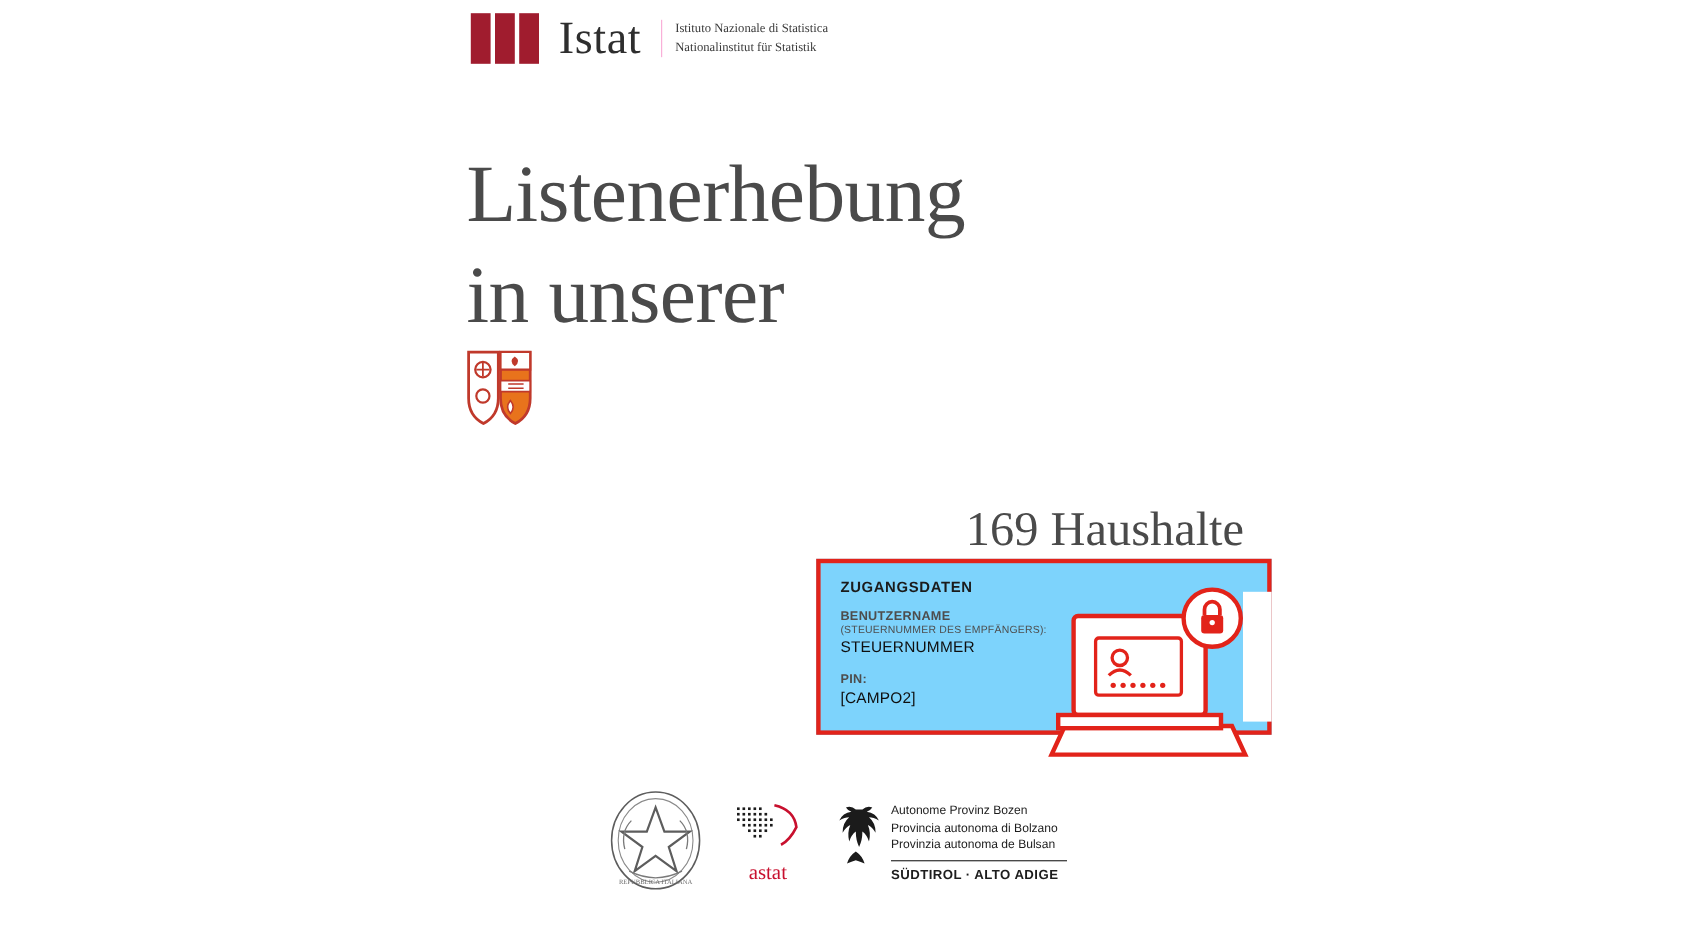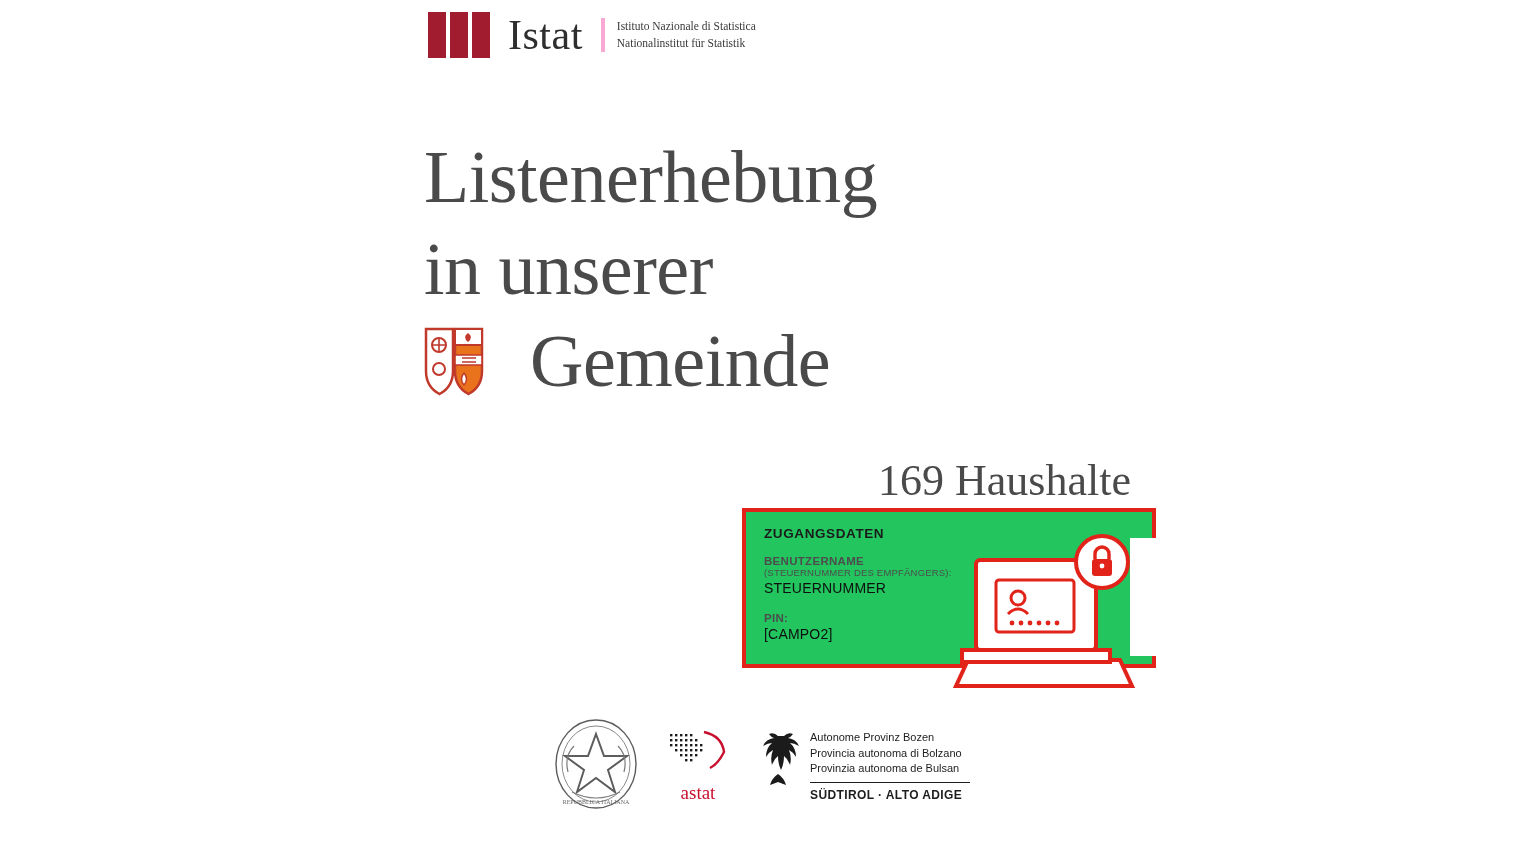--- a/index.html
+++ b/index.html
@@ -41,21 +41,21 @@
   .istat-mark .bar.b2 { left: 22px; }
   .istat-mark .bar.b3 { left: 44px; height: 46px; background: #a01c2e; }
   .istat-word {
     font-family: "Liberation Serif", serif;
     font-size: 42px;
     letter-spacing: 0.5px;
     color: #2e2e2e;
     line-height: 1;
   }
   .istat-sub {
-    border-left: 4px solid #f9a8d4;
+    border-left: 1px solid #f9a8d4;
     padding-left: 12px;
     margin-left: 4px;
     font-family: "Liberation Serif", serif;
     font-size: 11.5px;
     line-height: 1.45;
     color: #3a3a3a;
     white-space: nowrap;
   }
 
   
@@ -100,21 +100,21 @@
 
   
   .card {
     position: absolute;
     left: 742px;
     top: 508px;
     width: 414px;
     height: 160px;
     box-sizing: border-box;
     border: 4px solid #e2231a;
-    background: #22c55e;
+    background: #7dd3fc;
   }
   .card-inner {
     padding: 14px 0 0 18px;
   }
   .card-title {
     font-size: 13.5px;
     font-weight: bold;
     letter-spacing: 0.6px;
     color: #1b1b1b;
   }
@@ -231,21 +231,20 @@
         <path d="M31 4 L58 4 L58 20 L31 20 Z" fill="#ffffff" stroke="#c0392b" stroke-width="2"></path>
         <path d="M31 30 L58 30 L58 40 L31 40 Z" fill="#ffffff" stroke="#c0392b" stroke-width="1.6"></path>
         <circle cx="15" cy="20" r="7" fill="none" stroke="#c0392b" stroke-width="2"></circle>
         <path d="M9 20 h12 M15 14 v12" stroke="#c0392b" stroke-width="1.6"></path>
         <circle cx="15" cy="44" r="6" fill="none" stroke="#c0392b" stroke-width="2"></circle>
         <path d="M44 8 q6 4 0 9 q-6 -5 0 -9 Z" fill="#c0392b"></path>
         <path d="M38 33 h14 M38 37 h14" stroke="#c0392b" stroke-width="1.4"></path>
         <path d="M40 48 q5 6 0 12 q-5 -6 0 -12 Z" fill="#ffffff" stroke="#c0392b" stroke-width="1.4"></path>
       </svg>
     </span>
-    <span>Gemeinde</span>
   </span>
 </div>
 
 <div class="households">169 Haushalte</div>
 
 <div class="card">
   <div class="card-inner">
     <div class="card-title">ZUGANGSDATEN</div>
     <div class="card-label">BENUTZERNAME</div>
     <div class="card-sublabel">(STEUERNUMMER DES EMPFÄNGERS):</div>

